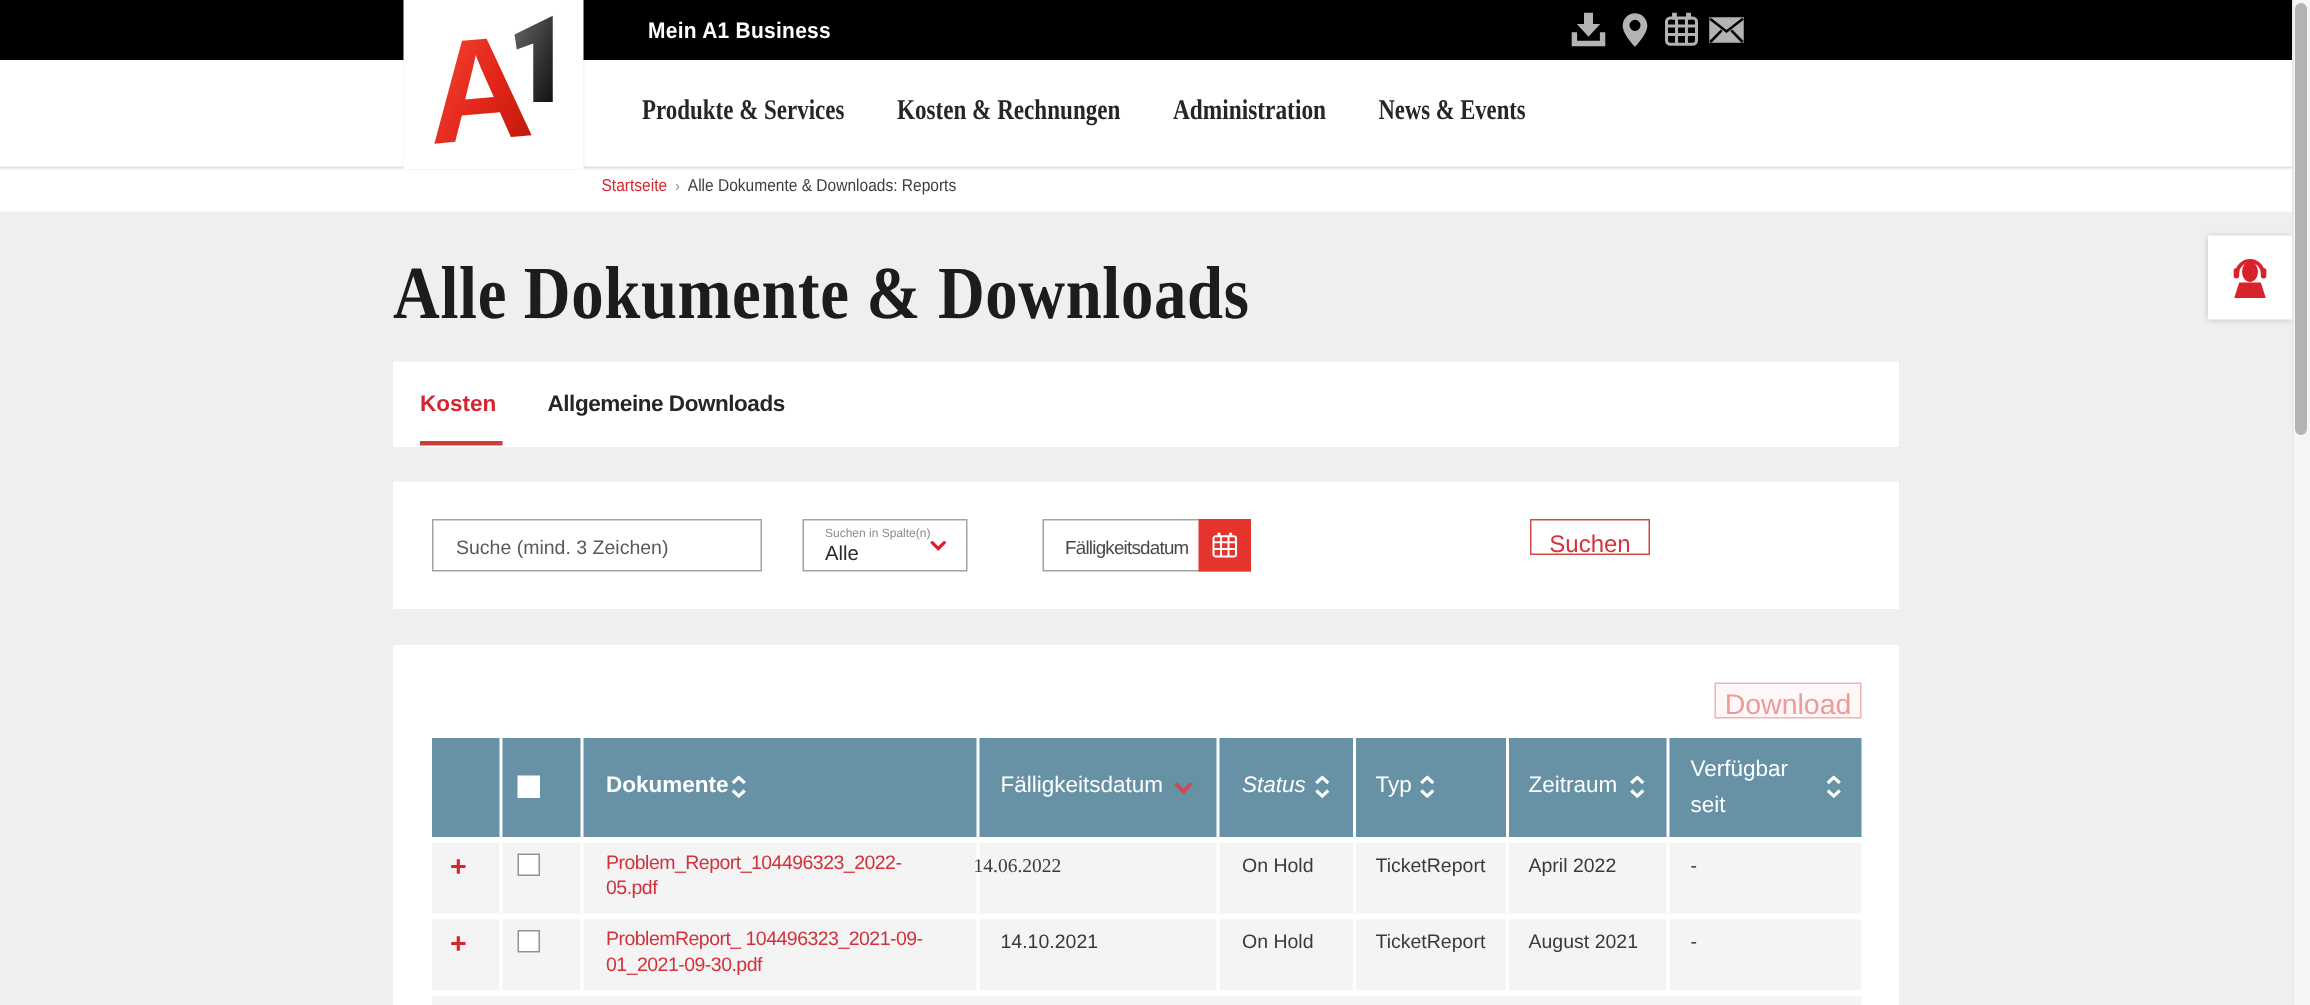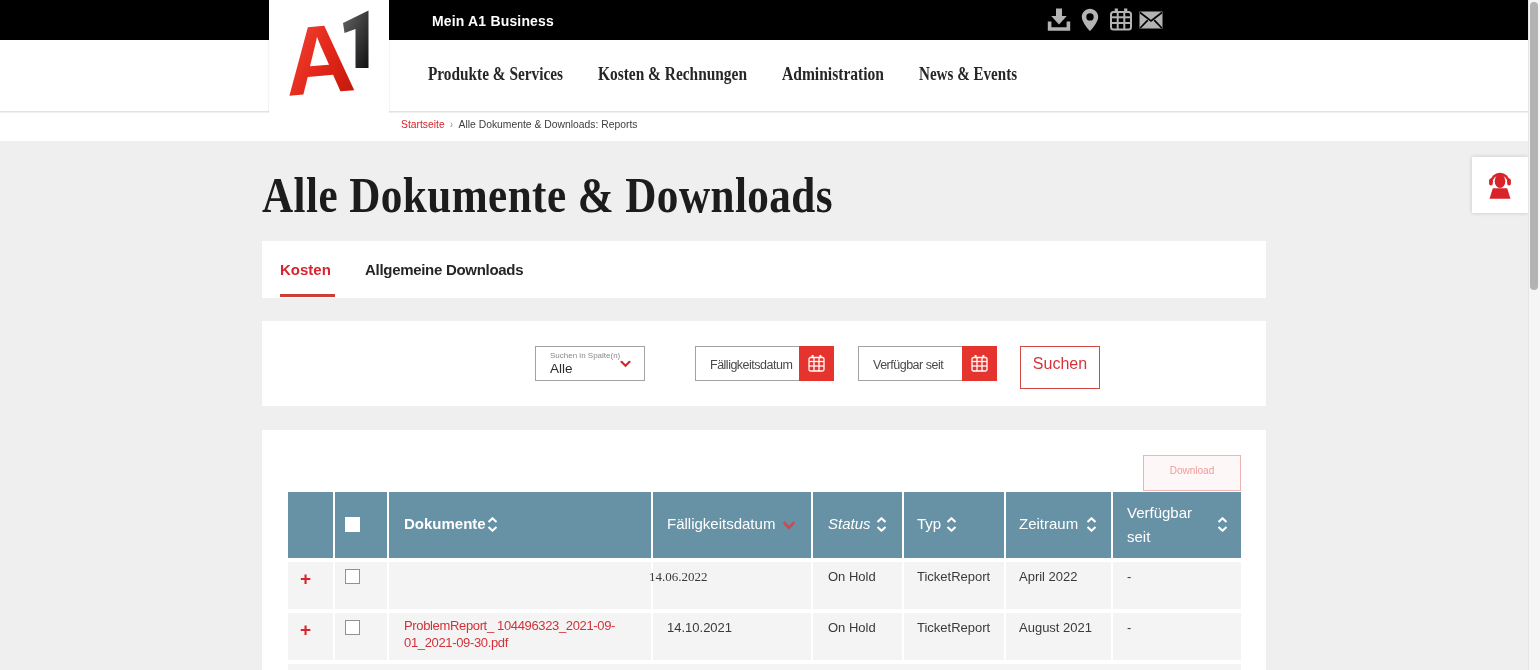--- a/index.html
+++ b/index.html
@@ -39,24 +39,24 @@
 .inputbox { position:absolute; top:25px; height:35px; background:#fff; border:1px solid #a3a3a3; }
 #in1 { left:26px; width:220px; }
 #in1 .ph { position:absolute; left:15px; top:10px; font-size:13px; color:#595959; }
 #selbox { left:273px; width:110px; }
 #selbox .lbl { position:absolute; left:14px; top:4px; font-size:8px; color:#8a8a8a; }
 #selbox .val { position:absolute; left:14px; top:14px; font-size:13.5px; color:#2c2c2c; }
 #date1 { left:433px; width:139px; }
 #date2 { left:596px; width:139px; }
 .datetxt { position:absolute; left:14px; top:11px; font-size:12.5px; letter-spacing:-0.5px; color:#4a4a4a; white-space:nowrap; }
 .calbtn { position:absolute; right:-1px; top:-1px; width:35px; height:35px; background:#e5332d; display:flex; align-items:center; justify-content:center; }
-#suchenbtn { position:absolute; left:758px; top:25px; width:80px; height:43px; border:1px solid #d04a45; color:#d6333b; font-size:16px; text-align:center; line-height:33px; background:#fff; }
+#suchenbtn { position:absolute; left:758px; top:25px; width:80px; height:24px; border:1px solid #d04a45; color:#d6333b; font-size:16px; text-align:center; line-height:33px; background:#fff; }
 
 #tablecard { top:430px; height:240px; }
-#dlbtn { position:absolute; left:881px; top:25px; width:98px; height:36px; border:1px solid #f0b5b2; color:#ef9a96; background:#fdf8f7; font-size:10px; text-align:center; line-height:30px; }
+#dlbtn { position:absolute; left:881px; top:25px; width:98px; height:24px; border:1px solid #f0b5b2; color:#ef9a96; background:#fdf8f7; font-size:19px; text-align:center; line-height:30px; }
 
 
 #tbl { position:absolute; left:26px; top:62px; width:953px; }
 .hrow { position:relative; height:66px; background:#6791a4; }
 .hcell { position:absolute; top:23px; color:#fff; font-size:15px; }
 .hsep { position:absolute; top:0; width:2px; height:66px; background:#fff; }
 .brow { position:relative; background:#f4f4f4; margin-top:4px; height:47px; }
 .bsep { position:absolute; top:0; width:2px; height:47px; background:#fff; }
 .bcell { position:absolute; font-size:13px; color:#3a3a3a; }
 .doclink { color:#d23139; line-height:16.5px; letter-spacing:-0.35px; }
@@ -129,20 +129,23 @@
 <div class="abs" id="crumb"><span class="red">Startseite</span><span class="sep">›</span>Alle Dokumente &amp; Downloads: Reports</div>
 <div class="abs" id="h1">Alle Dokumente &amp; Downloads</div>
 
 <div class="card" id="tabcard">
   <div class="tab" id="tab1">Kosten</div>
   <div id="tab1u"></div>
   <div class="tab" id="tab2">Allgemeine Downloads</div>
 </div>
 
 <div class="card" id="searchcard">
+  <div class="inputbox" id="in1">
+      <span class="ph">Suche (mind. 3 Zeichen)</span>
+    </div>
   <div class="inputbox" id="selbox">
     <span class="lbl">Suchen in Spalte(n)</span>
       <span class="val">Alle</span>
     <svg style="position:absolute;right:13px;top:13px" width="11" height="8" viewBox="0 0 11 8">
         <path d="M1.5 1.8 L5.5 5.8 L9.5 1.8" stroke="#d6252e" stroke-width="2.2" fill="none" stroke-linecap="round"></path>
       </svg>
   </div>
   <div class="inputbox" id="date1">
       <span class="datetxt">Fälligkeitsdatum</span>
     <div class="calbtn">
@@ -152,36 +155,20 @@
             <line x1="1" y1="6.5" x2="16" y2="6.5"></line>
             <line x1="6" y1="2.5" x2="6" y2="16"></line>
             <line x1="11" y1="2.5" x2="11" y2="16"></line>
             <line x1="1" y1="11" x2="16" y2="11"></line>
           </g>
           <rect x="3.6" y="0" width="2" height="3" fill="#fff"></rect>
           <rect x="11.4" y="0" width="2" height="3" fill="#fff"></rect>
         </svg>
       </div>
   </div>
-  <div class="inputbox" id="date2">
-      <span class="datetxt">Verfügbar seit</span>
-    <div class="calbtn">
-        <svg width="17" height="17" viewBox="0 0 17 17">
-          <g stroke="#fff" fill="none" stroke-width="1.3">
-            <rect x="1" y="2.5" width="15" height="13.5" rx="1.5"></rect>
-            <line x1="1" y1="6.5" x2="16" y2="6.5"></line>
-            <line x1="6" y1="2.5" x2="6" y2="16"></line>
-            <line x1="11" y1="2.5" x2="11" y2="16"></line>
-            <line x1="1" y1="11" x2="16" y2="11"></line>
-          </g>
-          <rect x="3.6" y="0" width="2" height="3" fill="#fff"></rect>
-          <rect x="11.4" y="0" width="2" height="3" fill="#fff"></rect>
-        </svg>
-      </div>
-  </div>
   <div id="suchenbtn">Suchen</div>
 </div>
 
 <div class="card" id="tablecard">
   <div id="dlbtn">Download</div>
   <div id="tbl">
     <div class="hrow">
       <div class="hsep" style="left:45px"></div>
       <div class="hsep" style="left:99px"></div>
       <div class="hsep" style="left:363px"></div>
@@ -223,20 +210,21 @@
     <div class="brow">
       <div class="bsep" style="left:45px"></div>
         <div class="bsep" style="left:99px"></div>
         <div class="bsep" style="left:363px"></div>
         <div class="bsep" style="left:523px"></div>
         <div class="bsep" style="left:614px"></div>
         <div class="bsep" style="left:716px"></div>
         <div class="bsep" style="left:823px"></div>
       <div class="bcell plus" style="left:12px; top:6px;">+</div>
       <div class="cb" style="left:57px; top:7px;"></div>
+      <div class="bcell doclink" style="left:116px; top:5px;">Problem_Report_104496323_2022-<br>05.pdf</div>
       <div class="bcell" style="left:361px; top:7px;font-family:Liberation Serif, serif;">14.06.2022</div>
       <div class="bcell" style="left:540px; top:7px;">On Hold</div>
       <div class="bcell" style="left:629px; top:7px;">TicketReport</div>
       <div class="bcell" style="left:731px; top:7px;">April 2022</div>
       <div class="bcell" style="left:839px; top:7px;">-</div>
     </div>
     <div class="brow">
       <div class="bsep" style="left:45px"></div>
         <div class="bsep" style="left:99px"></div>
         <div class="bsep" style="left:363px"></div>

